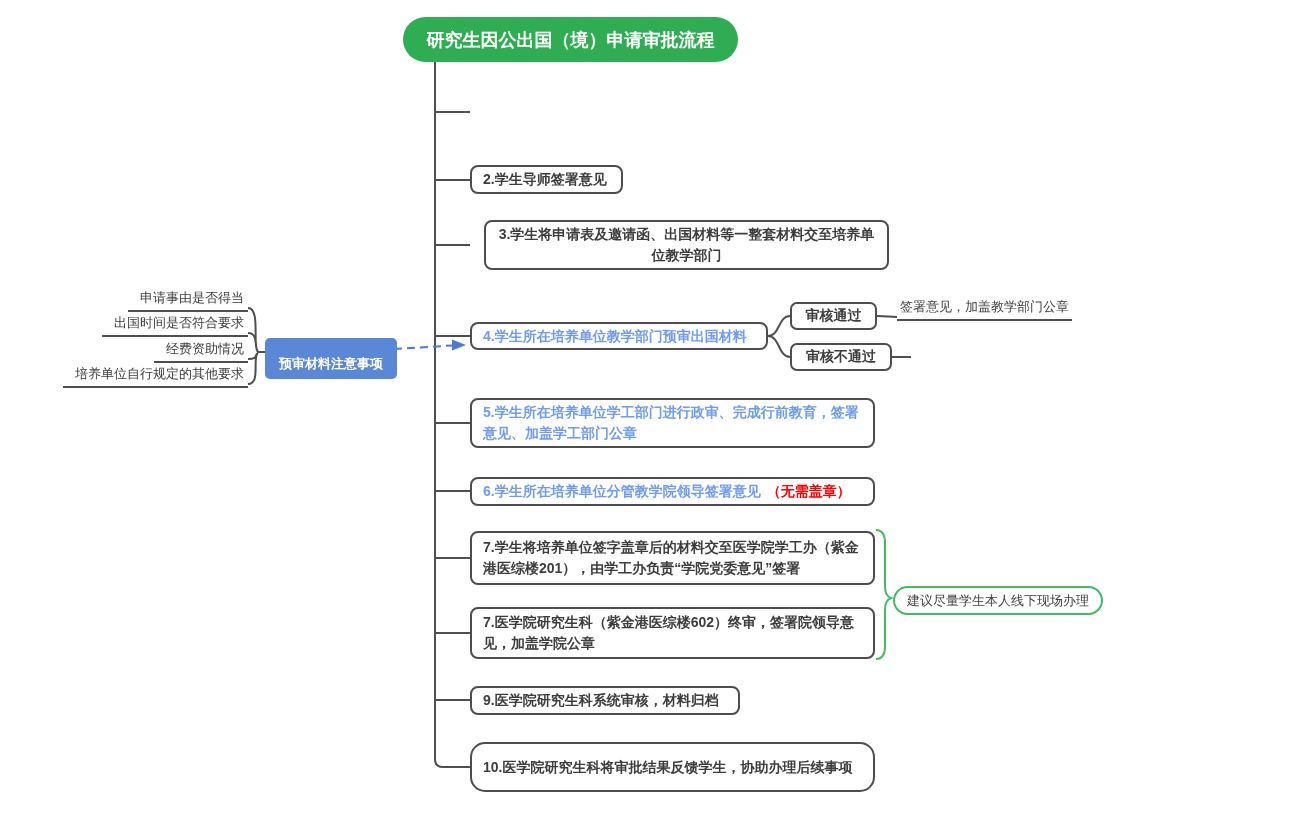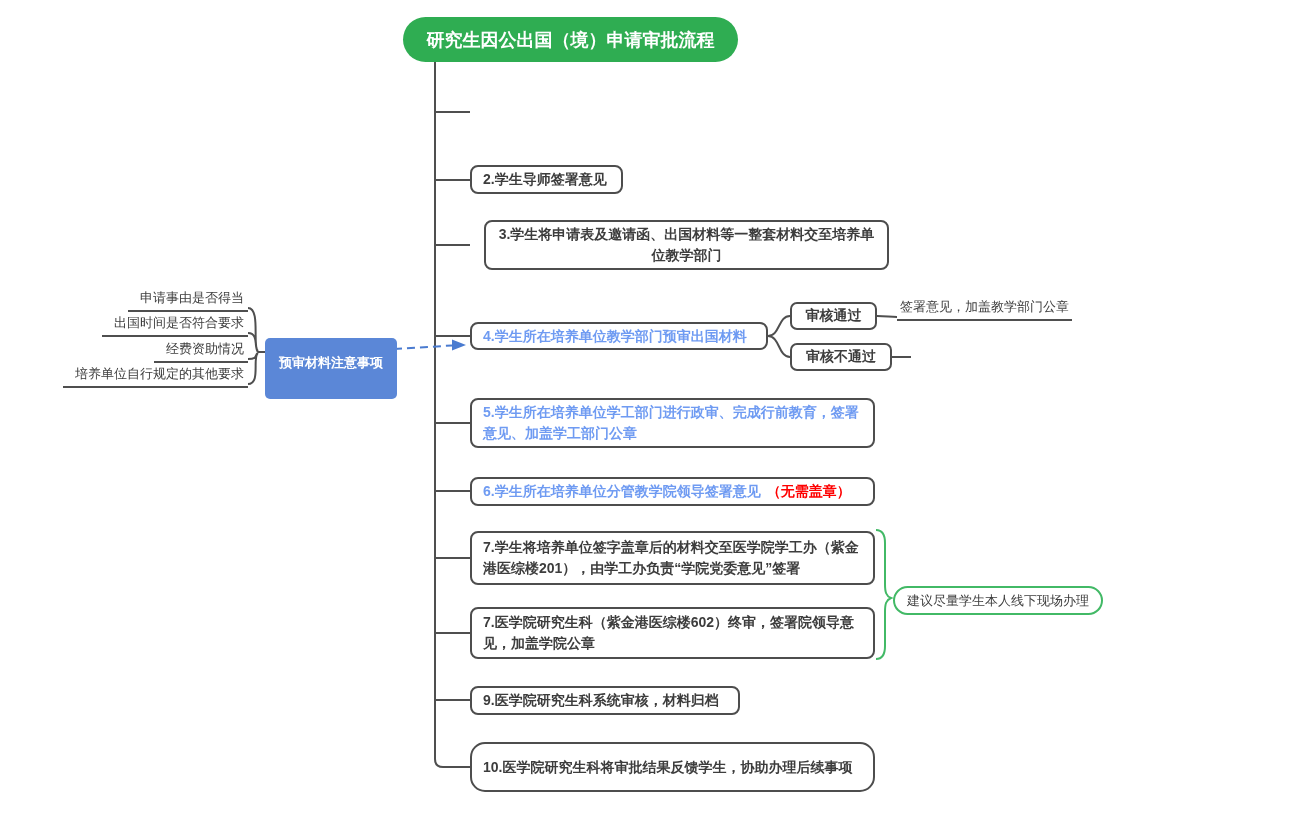--- a/index.html
+++ b/index.html
@@ -24,23 +24,23 @@
 
   .decision{position:absolute;background:#fff;border:2px solid var(--border,#4d4d4d);
         border-radius:7px;display:flex;align-items:center;justify-content:center;
         box-sizing:border-box;font-size:14px;font-weight:bold;color:var(--text,#3d3d3d);}
 
   .linetopic{position:absolute;font-size:13px;color:var(--text,#3d3d3d);
         white-space:nowrap;padding:0 3px 3px 3px;border-bottom:2px solid var(--line,#4f4f4f);}
   .note-item{position:absolute;right:1068px;font-size:13px;color:var(--text,#3d3d3d);
         white-space:nowrap;padding:0 4px 3px 12px;border-bottom:2px solid var(--line,#4f4f4f);}
 
-  .side-topic{position:absolute;left:265px;top:338px;height:29px;padding:16px 14px;
+  .side-topic{position:absolute;left:265px;top:338px;height:29px;padding:6px 14px;
         background:var(--side-bg,#5b87d7);border-radius:5px;color:#fff;font-size:13px;
-        font-weight:bold;display:flex;align-items:flex-start;}
+        font-weight:bold;display:flex;align-items:flex-end;}
 
   .callout{position:absolute;left:893px;top:586px;height:29px;padding:0 12px;
         border:2px solid var(--green,#42b966);border-radius:15px;background:#fff;
         color:var(--text,#3d3d3d);font-size:13px;display:flex;align-items:center;
         box-sizing:border-box;white-space:nowrap;}
 </style>
 </head>
 <body>
 
 <div id="canvas">

